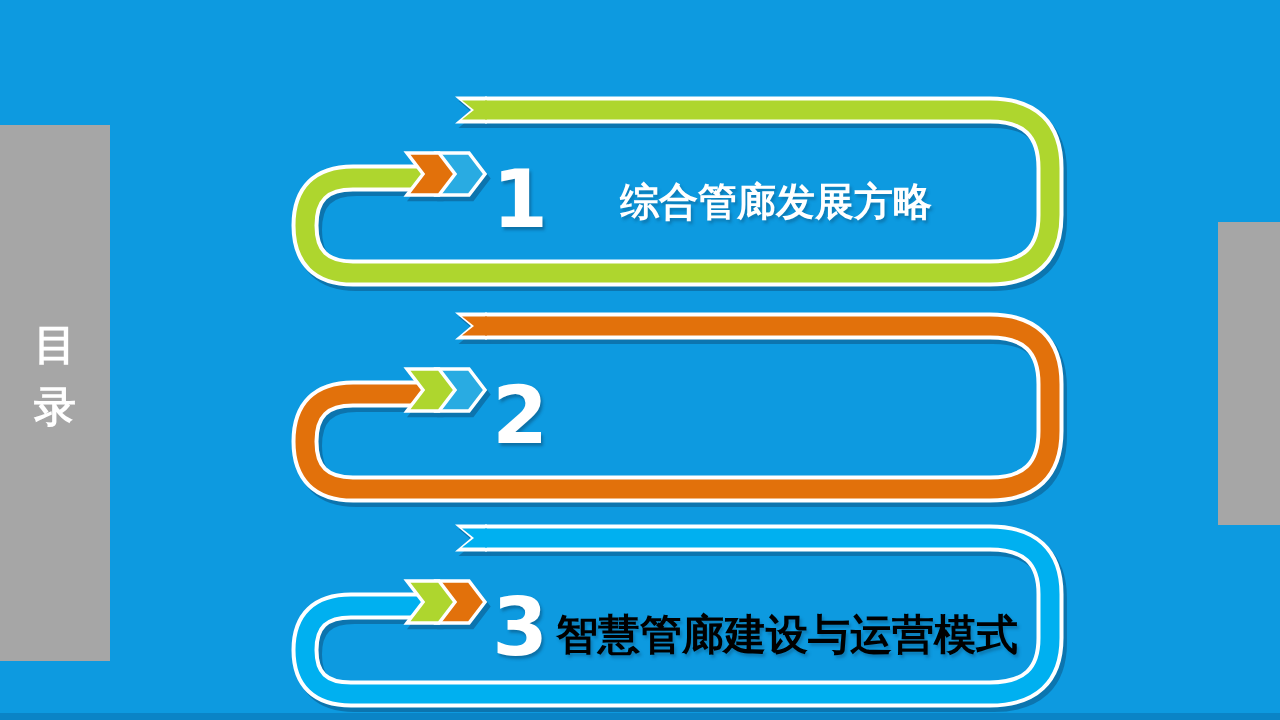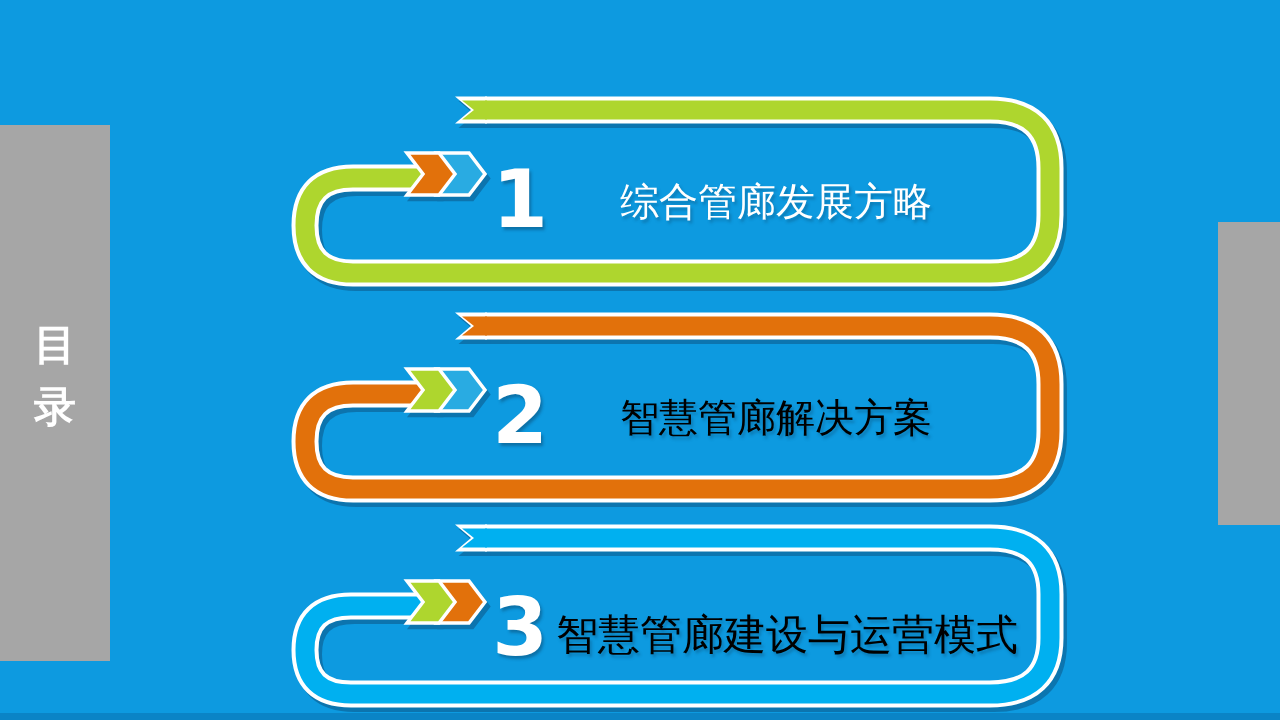--- a/index.html
+++ b/index.html
@@ -36,21 +36,21 @@
   .c1{fill:var(--chev1);}
   .c2{fill:var(--chev2);}
 
   .loop-number{
     position:absolute;left:200px;top:72px;width:70px;text-align:center;
     font-size:80px;font-weight:800;color:#ffffff;line-height:1;
     text-shadow:2px 3px 3px rgba(12,62,98,.45);
   }
   .loop-title{
     position:absolute;left:335px;top:94px;white-space:nowrap;
-    font-size:39px;font-weight:400;line-height:1;color:var(--title-color);
+    font-size:39px;font-weight:700;line-height:1;color:var(--title-color);
     text-shadow:2px 3px 3px rgba(12,62,98,.35);
     text-align:center;
   }
   #loop3 .loop-title{left:271px;top:98px;font-size:42px;}
 </style>
 </head>
 <body>
 
 <div class="stage" style="background: rgb(13, 154, 224);">
 
@@ -92,21 +92,20 @@
         <polygon class="c" points="122,65 154,65 170,86 154,107 122,107 138,86"></polygon>
       </g>
       <path class="rw" d="M 200 22 L 705 22 Q 765 22 765 80 L 765 127 Q 765 185 705 185 L 68 185 Q 20 185 20 137.5 Q 20 90 68 90 L 140 90"></path>
       <polygon class="tw" points="202,8.5 170,8.5 186,22 170,35.5 202,35.5"></polygon>
       <path class="rc" d="M 200 22 L 705 22 Q 765 22 765 80 L 765 127 Q 765 185 705 185 L 68 185 Q 20 185 20 137.5 Q 20 90 68 90 L 140 90"></path>
       <polygon class="tc" points="202,12.5 177,12.5 189,22 177,31.5 202,31.5"></polygon>
       <polygon class="ch c2" points="152,65 184,65 200,86 184,107 152,107 168,86"></polygon>
       <polygon class="ch c1" points="122,65 154,65 170,86 154,107 122,107 138,86"></polygon>
     </svg>
     <div class="loop-number">2</div>
-    <div class="loop-title">智慧管廊解决方案</div>
   </div>
 
   <div class="loop" id="loop3" style="--ribbon: #00b0f0; --chev1: #aed62e; --chev2: #e2710b; --title-color: #000000;">
     <svg width="800" height="215" viewBox="0 0 800 215">
       <g class="sh" transform="translate(3.5,4.5)">
         <path class="p" d="M 200 22 L 705 22 Q 765 22 765 78 L 765 122 Q 765 178 705 178 L 66 178 Q 20 178 20 134 Q 20 90 66 90 L 140 90"></path>
         <polygon class="t" points="202,8.5 170,8.5 186,22 170,35.5 202,35.5"></polygon>
         <polygon class="c" points="152,65 184,65 200,86 184,107 152,107 168,86"></polygon>
         <polygon class="c" points="122,65 154,65 170,86 154,107 122,107 138,86"></polygon>
       </g>

